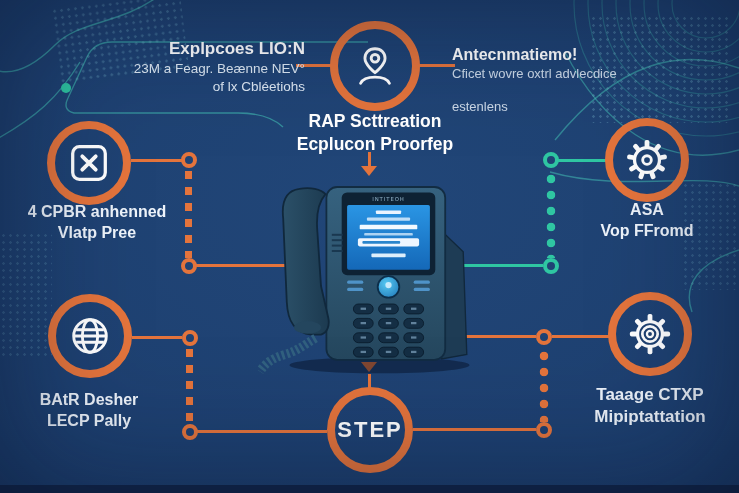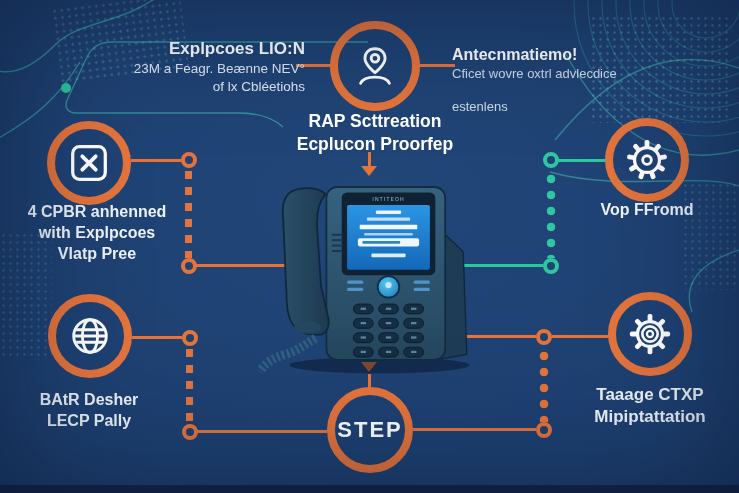--- a/index.html
+++ b/index.html
@@ -137,21 +137,20 @@
   <div class="ring" style="left:47px;top:121px;width:84px;height:84px;">
     <span>
       <svg class="icon-svg" viewBox="0 0 48 48" fill="none" stroke="#ffffff" stroke-linecap="round" stroke-linejoin="round">
         <rect x="7" y="7" width="34" height="34" rx="7" stroke-width="3.4"></rect>
         <path d="M17 17 L31 31 M31 17 L17 31" stroke-width="4"></path>
       </svg>
     </span>
   </div>
   <div class="abs node-label" style="left:7px;top:202px;width:180px;">
     <div>4 CPBR anhenned</div>
-    <div>with Explpcoes</div>
     <div>Vlatp Pree</div>
   </div>
   <div class="line-h" style="left:131px;top:159px;width:51px;"></div>
   <div class="endpoint" style="left:181px;top:152px;"></div>
   <div class="dash-v" style="left:185px;top:171px;height:87px;"></div>
   <div class="endpoint" style="left:181px;top:258px;"></div>
   <div class="line-h" style="left:196px;top:264px;width:116px;"></div>
 
   <div class="ring" style="left:605px;top:118px;width:84px;height:84px;">
     <span>
@@ -166,20 +165,21 @@
           <rect x="21.5" y="3" width="5" height="8" rx="2" transform="rotate(240 24 24)"></rect>
           <rect x="21.5" y="3" width="5" height="8" rx="2" transform="rotate(280 24 24)"></rect>
           <rect x="21.5" y="3" width="5" height="8" rx="2" transform="rotate(320 24 24)"></rect>
         </g>
         <circle cx="24" cy="24" r="13" fill="none" stroke="#ffffff" stroke-width="3.4"></circle>
         <circle cx="24" cy="24" r="4.5" fill="none" stroke="#ffffff" stroke-width="3"></circle>
       </svg>
     </span>
   </div>
   <div class="abs node-label" style="left:562px;top:200px;width:170px;">
+    <div>ASA</div>
     <div>Vop FFromd</div>
   </div>
   <div class="line-h teal" style="left:557px;top:159px;width:49px;"></div>
   <div class="endpoint teal" style="left:543px;top:152px;"></div>
   <div class="dots-v" style="left:546px;top:171px;height:87px;"></div>
   <div class="endpoint teal" style="left:543px;top:258px;"></div>
   <div class="line-h teal" style="left:444px;top:264px;width:99px;"></div>
 
   <div class="ring" style="left:48px;top:294px;width:84px;height:84px;">
     <span>

